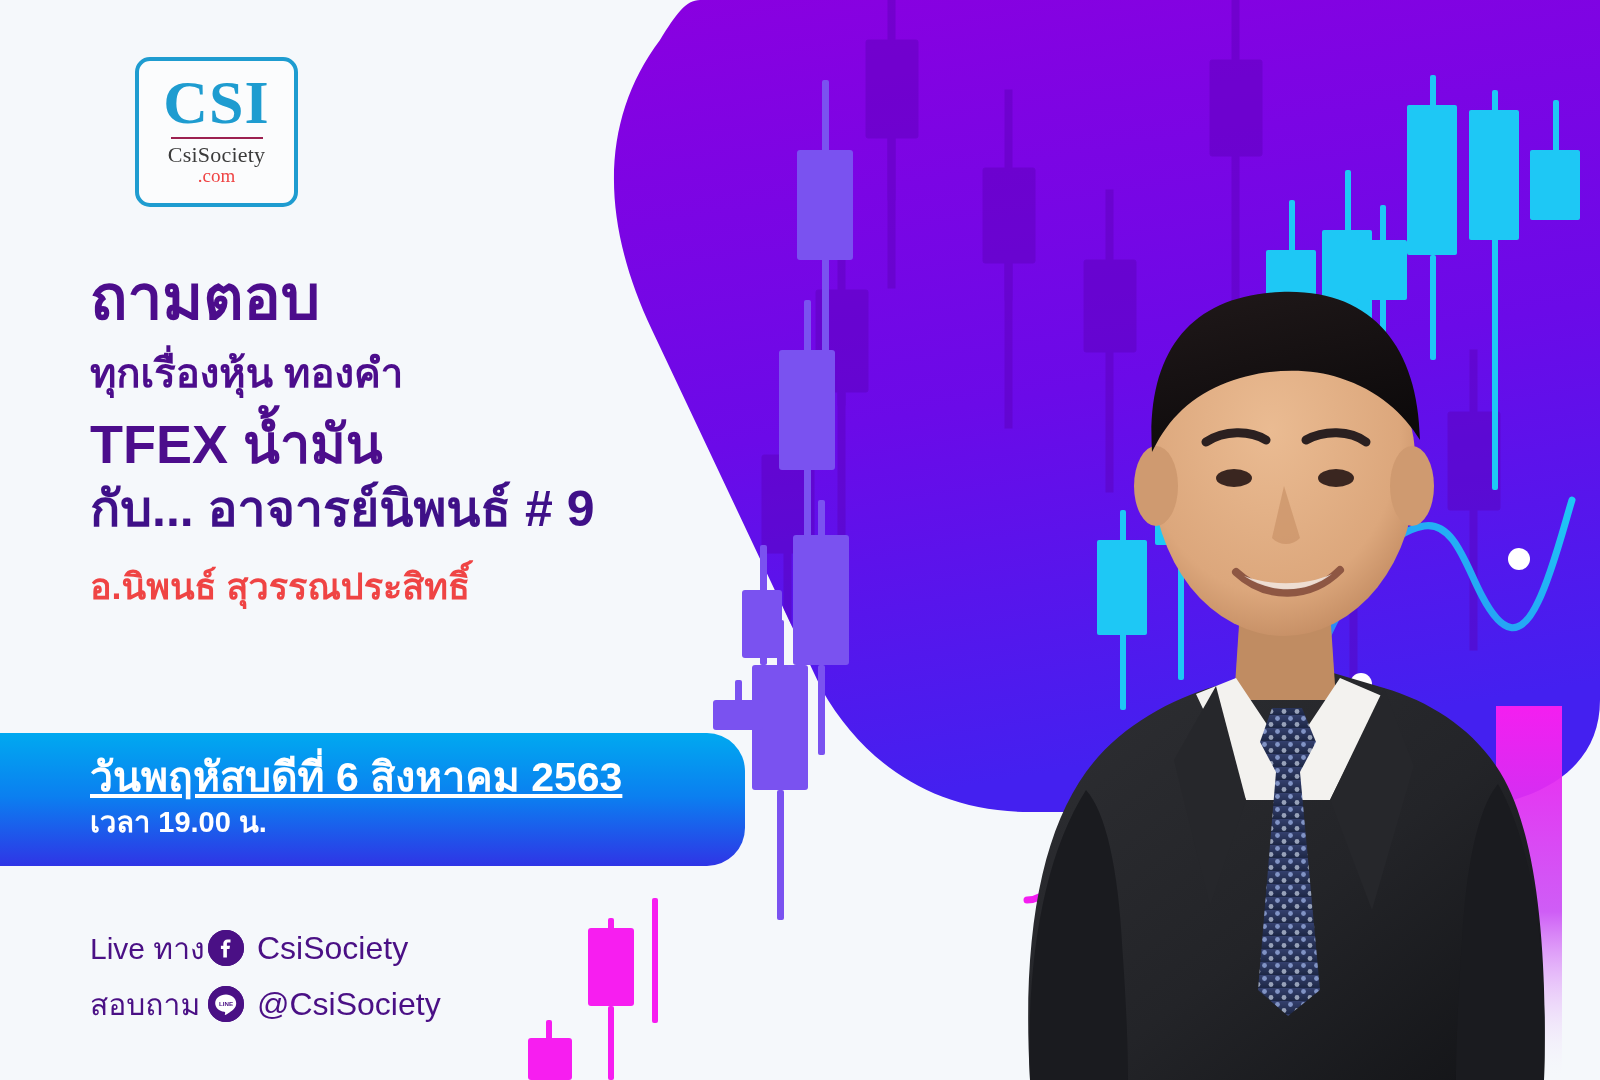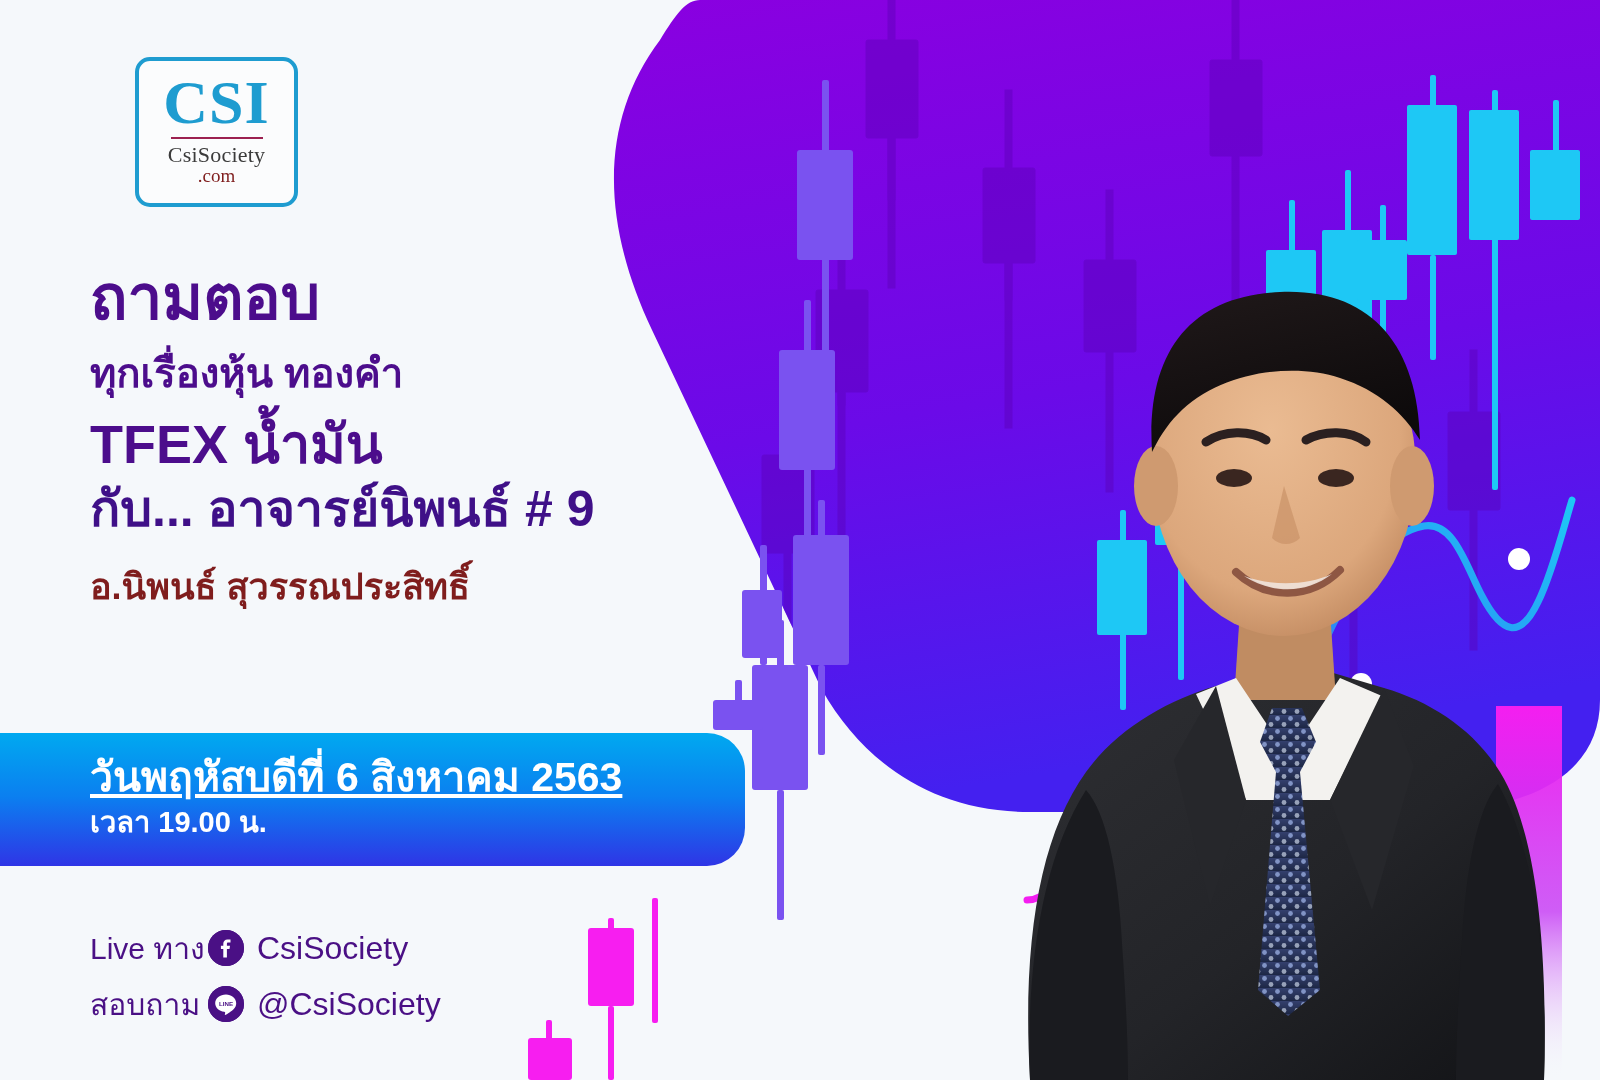--- a/index.html
+++ b/index.html
@@ -28,37 +28,37 @@
     font-weight:700;font-size:62px;line-height:0.95;color:#1e9cd0;
     letter-spacing:1px;margin-top:-4px;
   }
   .logo-rule{width:92px;height:2px;background:#9c2150;margin:5px 0 4px 0;}
   .logo-sub{
     font-family:"Liberation Serif","DejaVu Serif",serif;
     font-size:22px;color:#3b3b3b;line-height:1.05;letter-spacing:.2px;
   }
   .logo-dom{
     font-family:"Liberation Serif","DejaVu Serif",serif;
-    font-size:19px;color:#7f1d1d;line-height:1.1;
+    font-size:19px;color:#ef4444;line-height:1.1;
   }
 
   
   .headline{position:absolute;left:90px;top:245px;width:700px;}
   .h-line{
     color:#4c0d8c;font-weight:700;letter-spacing:0px;white-space:nowrap;margin-top:16px;
   }
   .h1{font-size:62px;line-height:1.18;}
   .h2{font-size:40px;line-height:1.18;}
   .h3{font-size:54px;line-height:1.18;}
   .h-sub{
     color:#3f1088;font-weight:700;font-size:50px;line-height:1.3;
     white-space:nowrap;
   }
   .h-name{
-    color:#7f1d1d;font-weight:700;font-size:36px;line-height:1.3;
+    color:#ef4444;font-weight:700;font-size:36px;line-height:1.3;
     margin-top:22px;white-space:nowrap;
   }
 
   
   .ribbon{
     position:absolute;left:-20px;top:733px;width:765px;height:133px;
     background:linear-gradient(180deg,#00a9f0 0%,#0b7ff0 48%,#2f35e6 100%);
     border-top-right-radius:38px;border-bottom-right-radius:38px;
     box-sizing:border-box;padding:18px 0 0 110px;
   }

